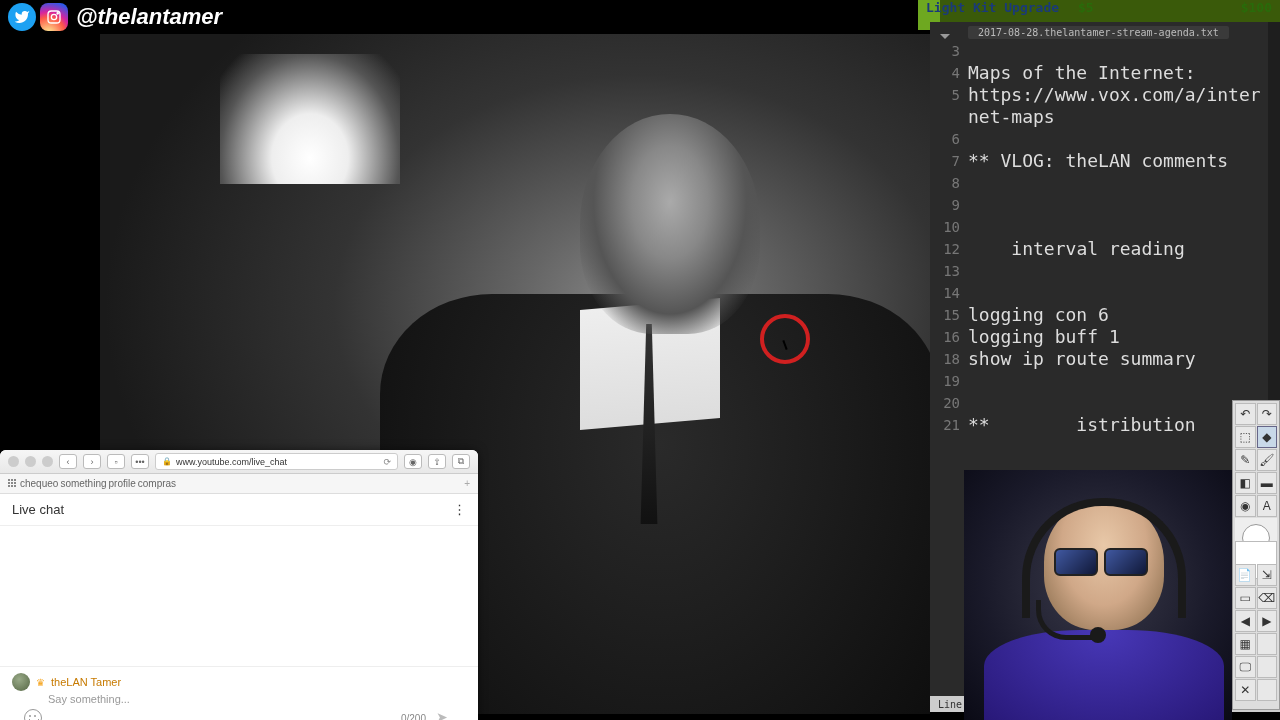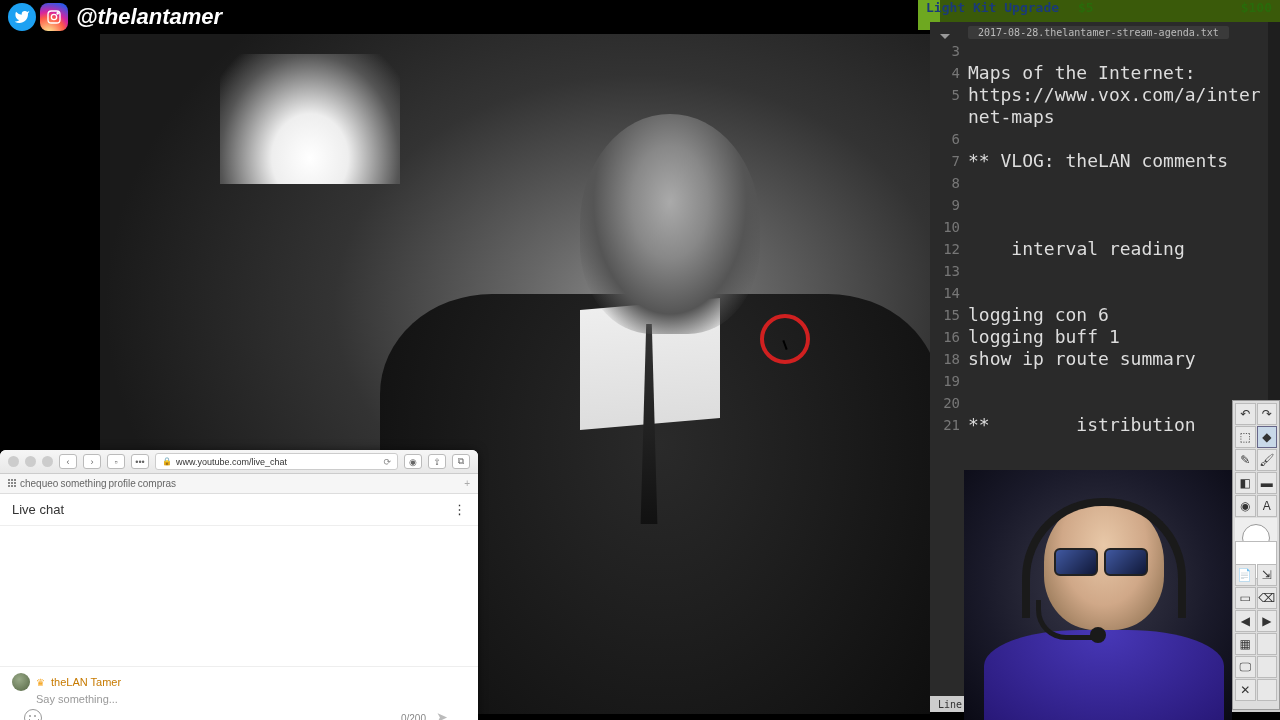--- a/index.html
+++ b/index.html
@@ -44,21 +44,21 @@
 .bookmarks{height:20px;background:#f6f6f6;display:flex;align-items:center;padding:0 8px;gap:2px;font-size:10px;color:#666;border-bottom:1px solid #ddd}
 .bm-grid{width:10px;height:10px;display:grid;grid-template:repeat(3,2px)/repeat(3,2px);gap:1px}
 .bm-grid span{background:#888}
 .chat-head{height:32px;display:flex;align-items:center;padding:0 12px;font-size:13px;color:#333;border-bottom:1px solid #eee;justify-content:space-between}
 .chat-body{height:140px}
 .chat-input{padding:6px 12px;border-top:1px solid #eee}
 .chat-user{display:flex;align-items:center;gap:6px;font-size:11px;margin-bottom:2px}
 .crown{color:#f5a623;font-size:10px}
 .avatar{width:18px;height:18px;border-radius:50%;background:radial-gradient(circle at 40% 35%,#9a8,#564)}
 .username{color:#c77a00}
-.placeholder{color:#999;font-size:11px;margin-left:24px}
+.placeholder{color:#999;font-size:11px;margin-left:36px}
 .chat-foot{display:flex;align-items:center;justify-content:space-between;padding:4px 12px 0}
 .emoji{width:18px;height:18px;border-radius:50%;border:1.5px solid #999;position:relative}
 .emoji::before{content:"";position:absolute;top:5px;left:4px;width:2px;height:2px;background:#999;border-radius:50%;box-shadow:5px 0 #999}
 .emoji::after{content:"";position:absolute;top:9px;left:4px;width:8px;height:4px;border:1.5px solid #999;border-top:0;border-radius:0 0 8px 8px}
 .counter{font-size:10px;color:#888}
 .send{width:18px;height:18px;color:#bbb;font-size:14px}
 .webcam{position:absolute;bottom:0;right:48px;width:268px;height:250px;background:radial-gradient(ellipse at 50% 45%,#3a3a4a 0%,#1a1a2a 60%,#0a0a15 100%);overflow:hidden}
 .head{position:absolute;top:30px;left:80px;width:120px;height:130px;background:radial-gradient(ellipse at 50% 35%,#e8c8a8 0%,#d0a888 50%,#a08060 80%);border-radius:48% 48% 42% 42%}
 .glasses{position:absolute;top:78px;left:90px;width:100px;height:30px;display:flex;gap:6px}
 .lens{width:44px;height:28px;background:linear-gradient(135deg,#4058a0,#101838);border-radius:6px;border:2px solid #222}

